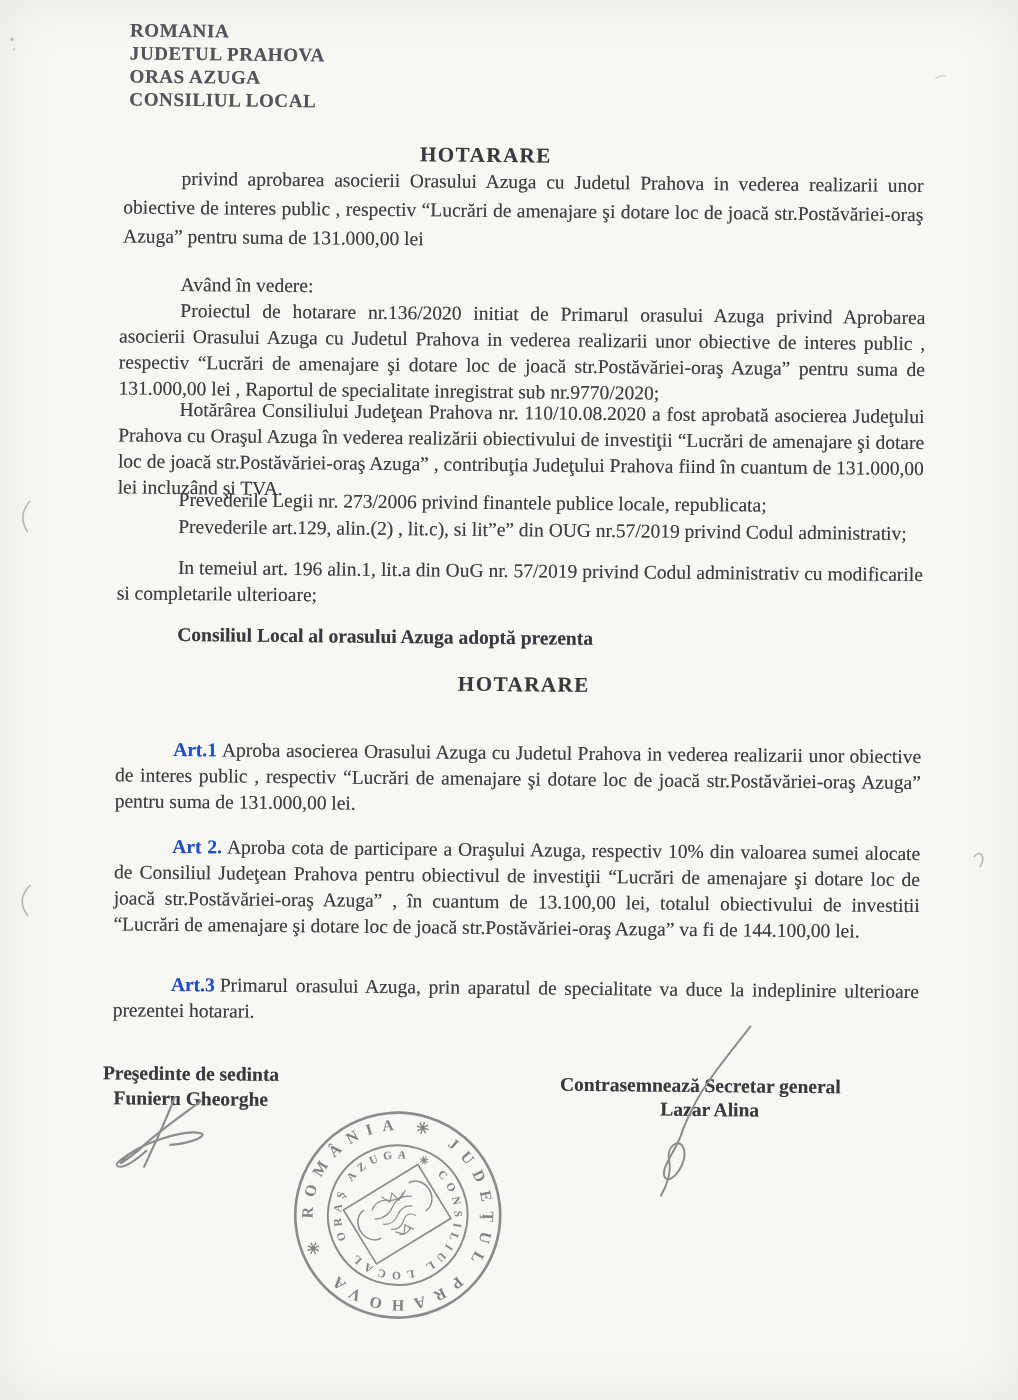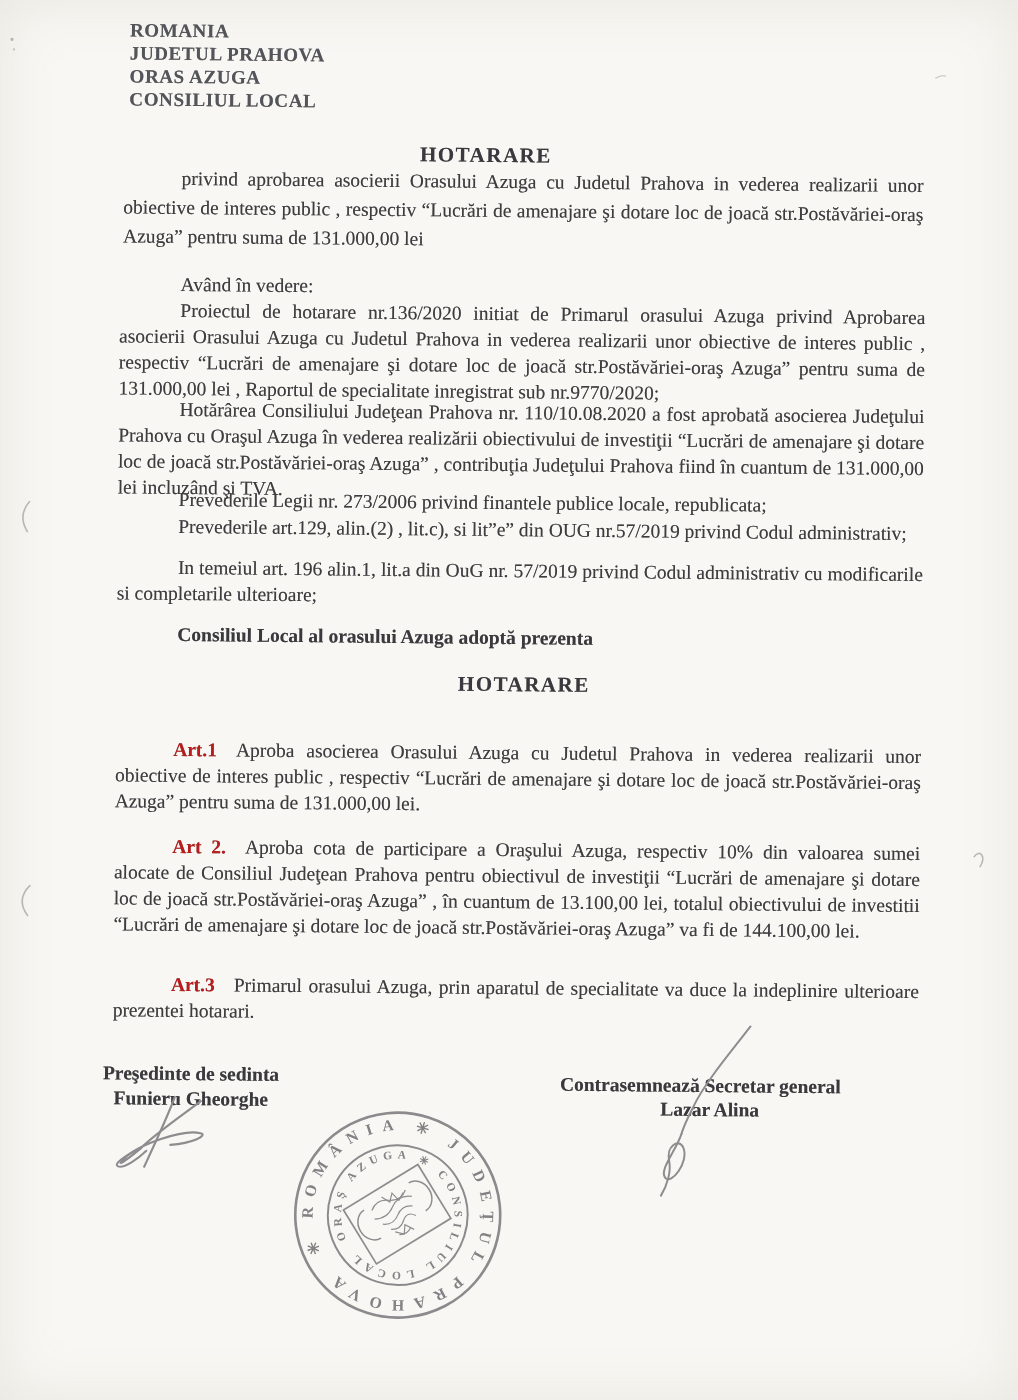--- a/index.html
+++ b/index.html
@@ -34,21 +34,21 @@
   .p-avand{left:122px;top:271px;width:806px;text-indent:61px;}
   .p-r1{left:122px;top:297px;width:806px;text-indent:61px;}
   .p-r2{left:122px;top:396px;width:806px;text-indent:61px;}
   .p-r3{left:122px;top:486px;width:806px;text-indent:61px;}
   .p-r4{left:122px;top:513px;width:806px;text-indent:61px;}
   .p-temei{left:122px;top:554px;width:806px;text-indent:61px;}
   .p-adopt{left:122px;top:621px;width:806px;text-indent:61px;font-weight:bold;color:#3a3a3e;}
   .p-art1{left:122px;top:736px;width:806px;text-indent:58px;}
   .p-art2{left:122px;top:833px;width:806px;text-indent:58px;}
   .p-art3{left:122px;top:971px;width:806px;text-indent:58px;}
-  .art-label{font-weight:bold;color:#b91c1c;margin-right:19px;}
+  .art-label{font-weight:bold;color:#1d4ed8;margin-right:5px;}
 
   .sig-left{left:106px;top:1060px;width:190px;text-align:center;
             font-weight:bold;font-size:19.5px;line-height:25px;color:#3a3a3e;}
   .sig-right{left:570px;top:1068px;width:300px;font-weight:bold;font-size:19.5px;
              line-height:24px;color:#3a3a3e;}
   .sig-right .name{text-align:center;}
   .nowrap{white-space:nowrap;}
   svg{display:block;}
   .ink{stroke:#8d8d90;fill:none;stroke-linecap:round;}
   .stamp-ink{stroke:#7b7b7e;fill:none;}

